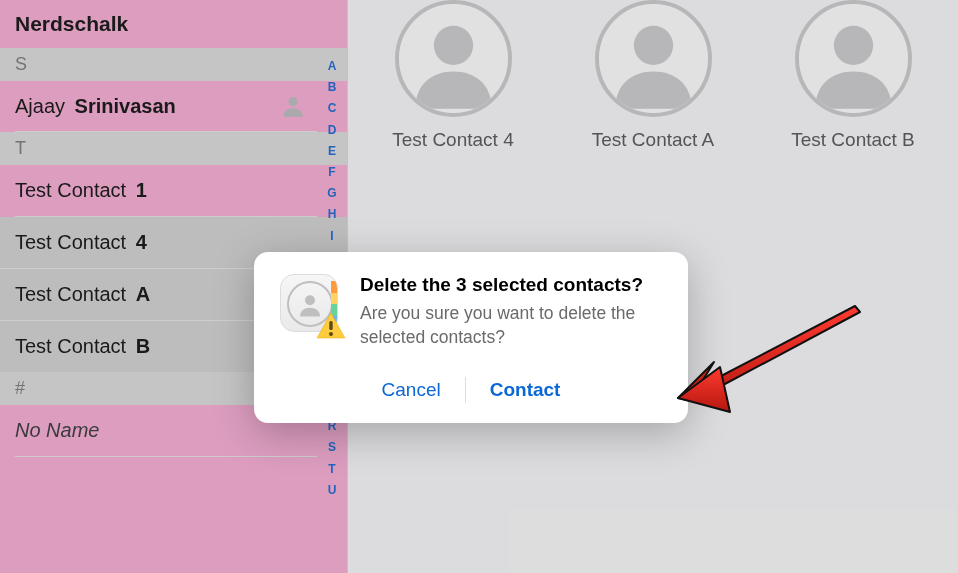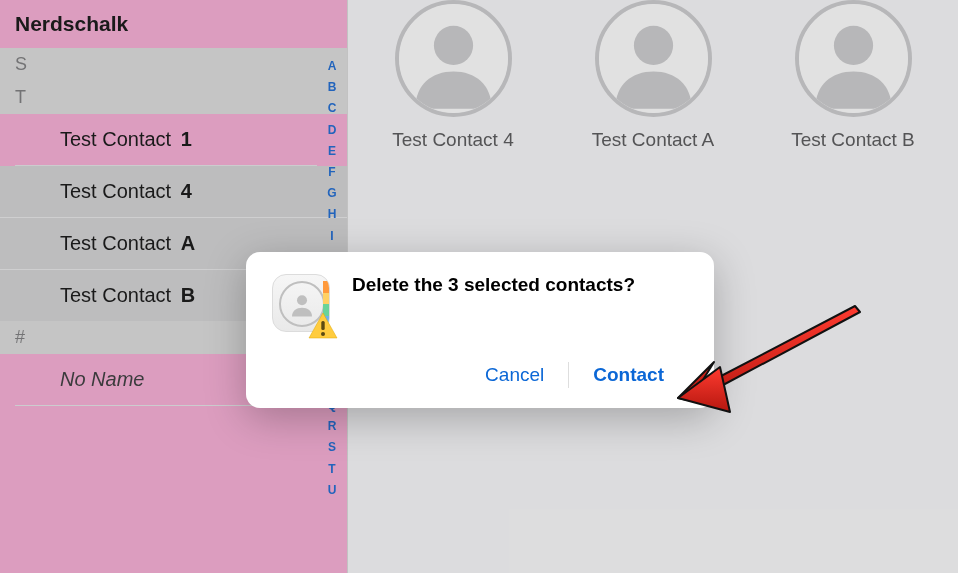--- a/index.html
+++ b/index.html
@@ -43,21 +43,20 @@
       align-items: center;
     }
     .bold { font-weight: 600; color: #000; }
     .contact-row {
       height: 51px;
       display: flex;
       align-items: center;
       padding: 0 15px;
       font-size: 20px;
       position: relative;
-      margin-left: 45px;
     }
     .divider-wrap {
       margin: 0 30px 0 15px;
       border-bottom: 1px solid #e5e5e7;
     }
     .selected { background: #d1d1d3; }
     .thin-white-line { border-bottom: 1px solid #e8e8ea; }
     .contact-name .first-word { font-weight: 400; }
     .contact-name .rest { font-weight: 600; }
     .silhouette-right {
@@ -126,23 +125,23 @@
     
     .dim-overlay {
       position: absolute;
       inset: 0;
       background: rgba(120,120,120,0.22);
       z-index: 10;
     }
     
     .dialog {
       position: absolute;
-      left: 246px;
+      left: 254px;
       top: 252px;
-      width: 468px;
+      width: 434px;
       background: #ffffff;
       border-radius: 14px;
       z-index: 20;
       box-shadow: 0 10px 40px rgba(0,0,0,0.25);
       padding: 22px 26px 16px 26px;
     }
     .dialog-top {
       display: flex;
       gap: 20px;
     }
@@ -184,21 +183,21 @@
       color: #000;
       margin-bottom: 6px;
     }
     .dialog-body {
       font-size: 17.5px;
       color: #6a6a6c;
       line-height: 1.35;
     }
     .dialog-buttons {
       display: flex;
-      justify-content: flex-end;
+      justify-content: center;
       align-items: center;
       margin-top: 24px;
       gap: 0;
     }
     .dlg-btn {
       font-size: 19px;
       color: #0b67d6;
       padding: 6px 24px;
       cursor: pointer;
       background: none;
@@ -224,20 +223,32 @@
 
 <div class="main-container">
 
   <div class="sidebar">
     <div class="row-plain first">
       <span class="bold">Nerdschalk</span>
     </div>
 
     <div class="section-header">
       <span>S</span>
+    </div>
+    <div class="contact-row" style="border-bottom:1px solid #e5e5e7; margin:0 30px 0 15px; padding-left:0;">
+      <span class="contact-name">
+        <span class="first-word">Ajaay</span>
+        <span class="rest" style="margin-left:4px;">Srinivasan</span>
+      </span>
+      <span class="silhouette-right" style="right:10px;">
+        <svg viewBox="0 0 24 24">
+            <circle cx="12" cy="8" r="4.2" fill="#b9b9bb"></circle>
+            <path d="M3 22c0-5 4-8 9-8s9 3 9 8" fill="#b9b9bb"></path>
+          </svg>
+      </span>
     </div>
 
     <div class="section-header">
       <span>T</span>
     </div>
 
     <div class="divider-wrap">
       <div class="contact-row" style="padding-left:0;">
         <span>
           <span style="font-weight:400;">Test Contact</span>
@@ -363,20 +374,21 @@
       <div class="warning-badge">
         <svg viewBox="0 0 30 28">
             <path d="M15 1 L29 26 L1 26 Z" fill="#ffcc3f" stroke="#e0a800" stroke-width="0.5"></path>
             <rect x="13.3" y="9" width="3.4" height="9" rx="1.5" fill="#5b4a12"></rect>
             <circle cx="15" cy="22" r="2" fill="#5b4a12"></circle>
           </svg>
       </div>
     </div>
     <div class="dialog-text">
       <div class="dialog-title">Delete the 3 selected contacts?</div>
+      <div class="dialog-body">Are you sure you want to delete the selected contacts?</div>
     </div>
   </div>
   <div class="dialog-buttons">
     <button class="dlg-btn">Cancel</button>
     <div class="btn-divider"></div>
     <button class="dlg-btn bolded">Contact</button>
   </div>
 </div>
 
 <div class="arrow-anno">

